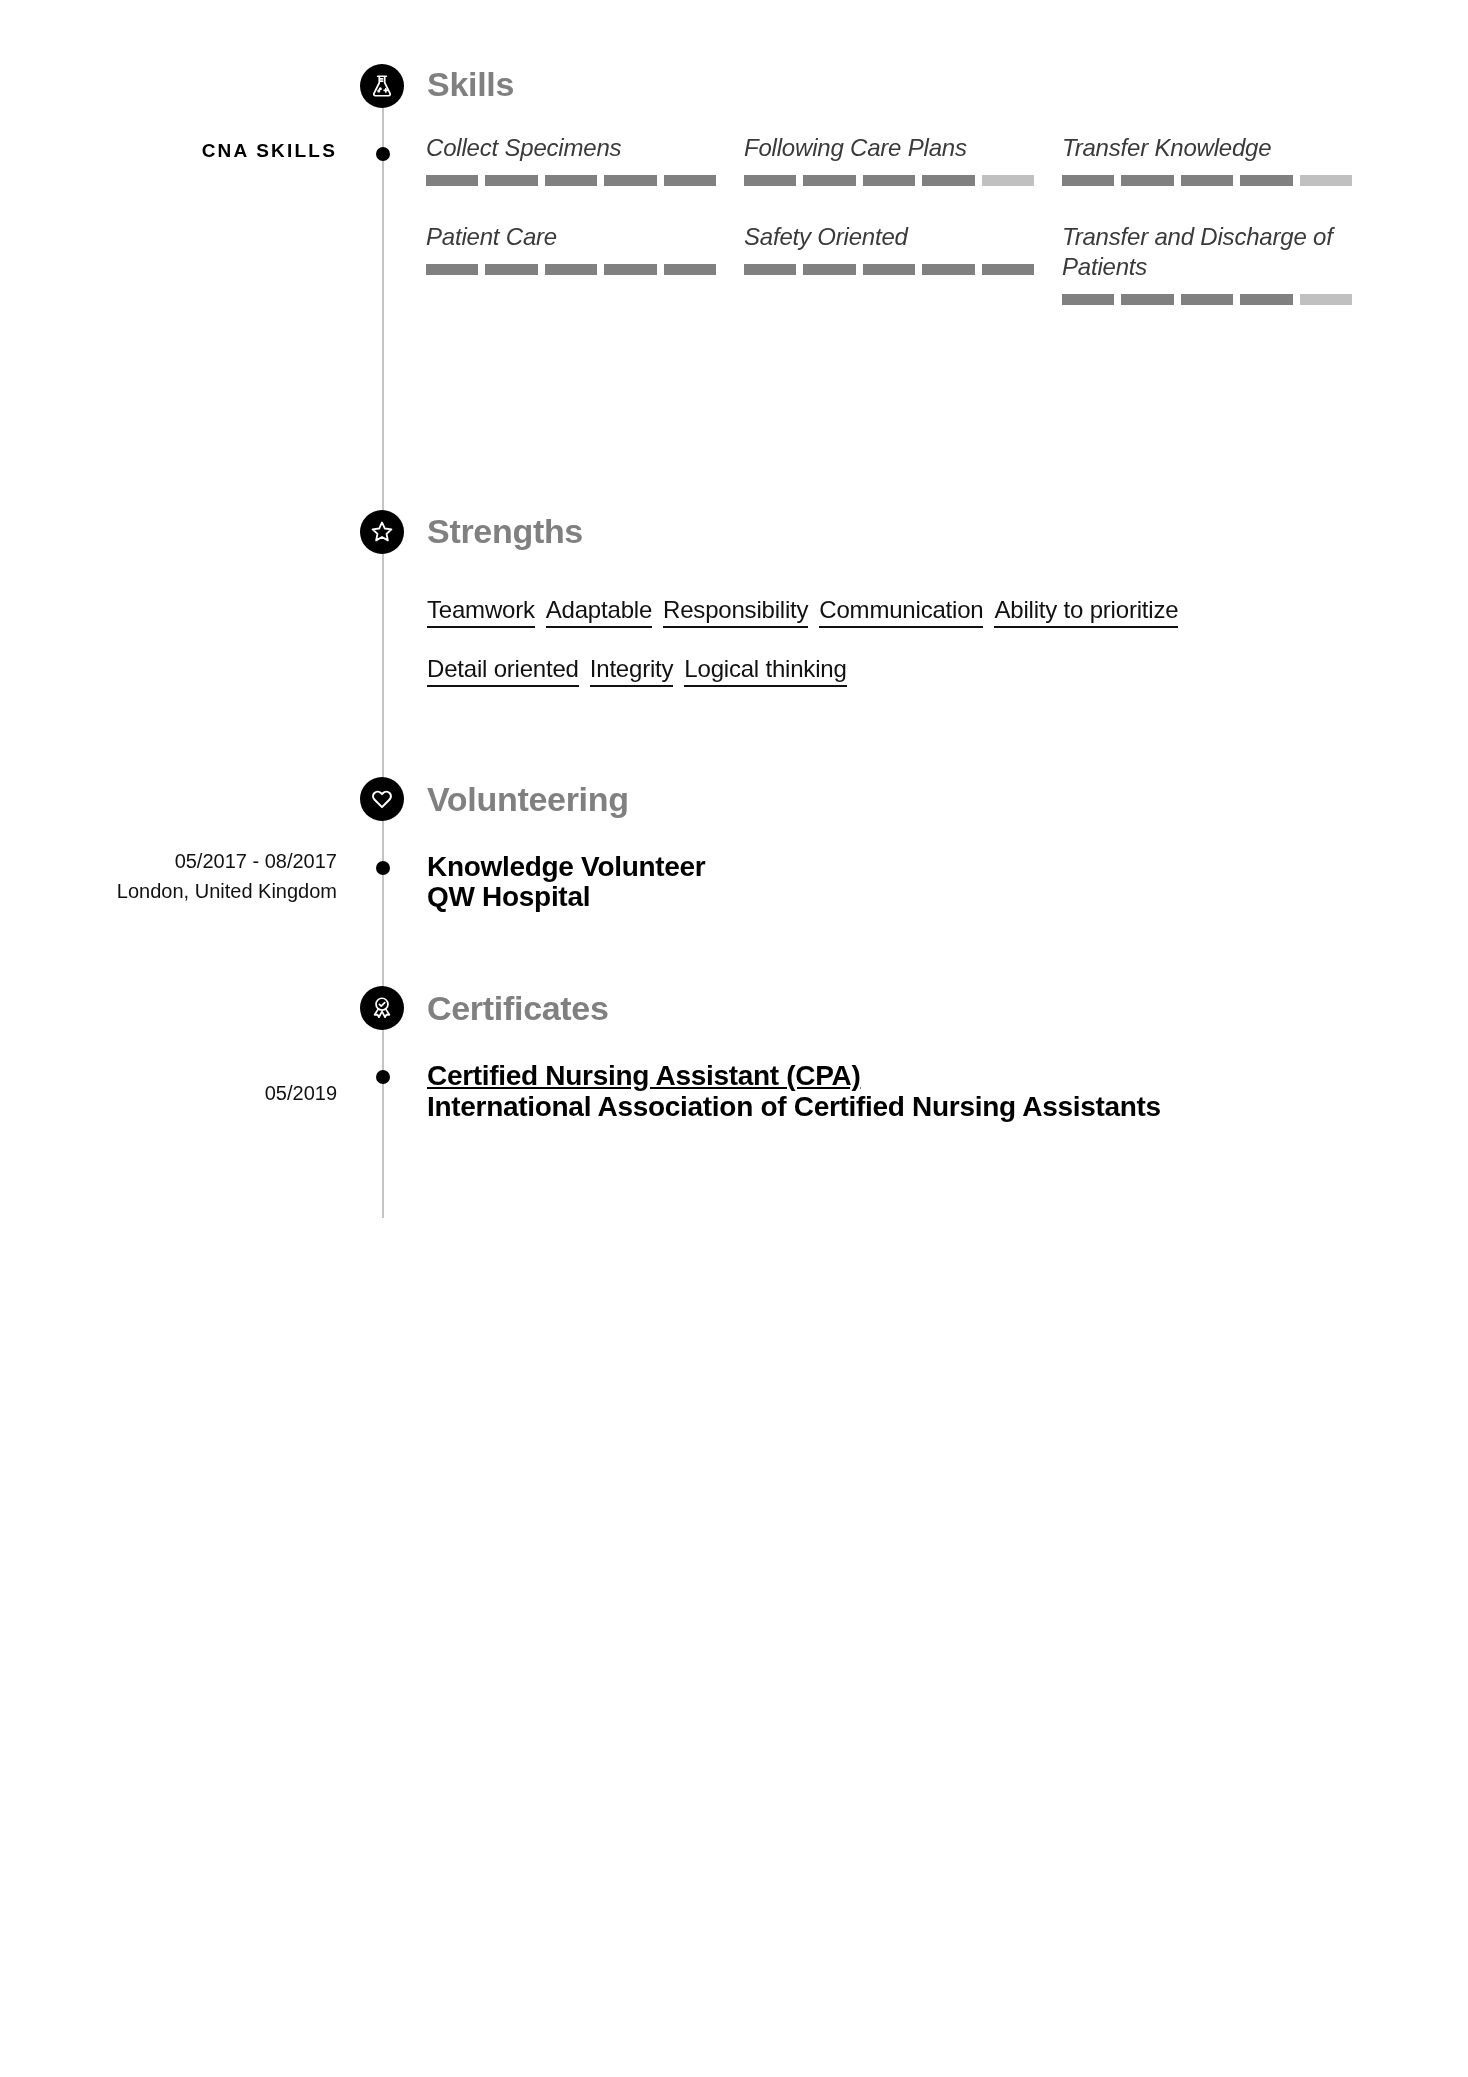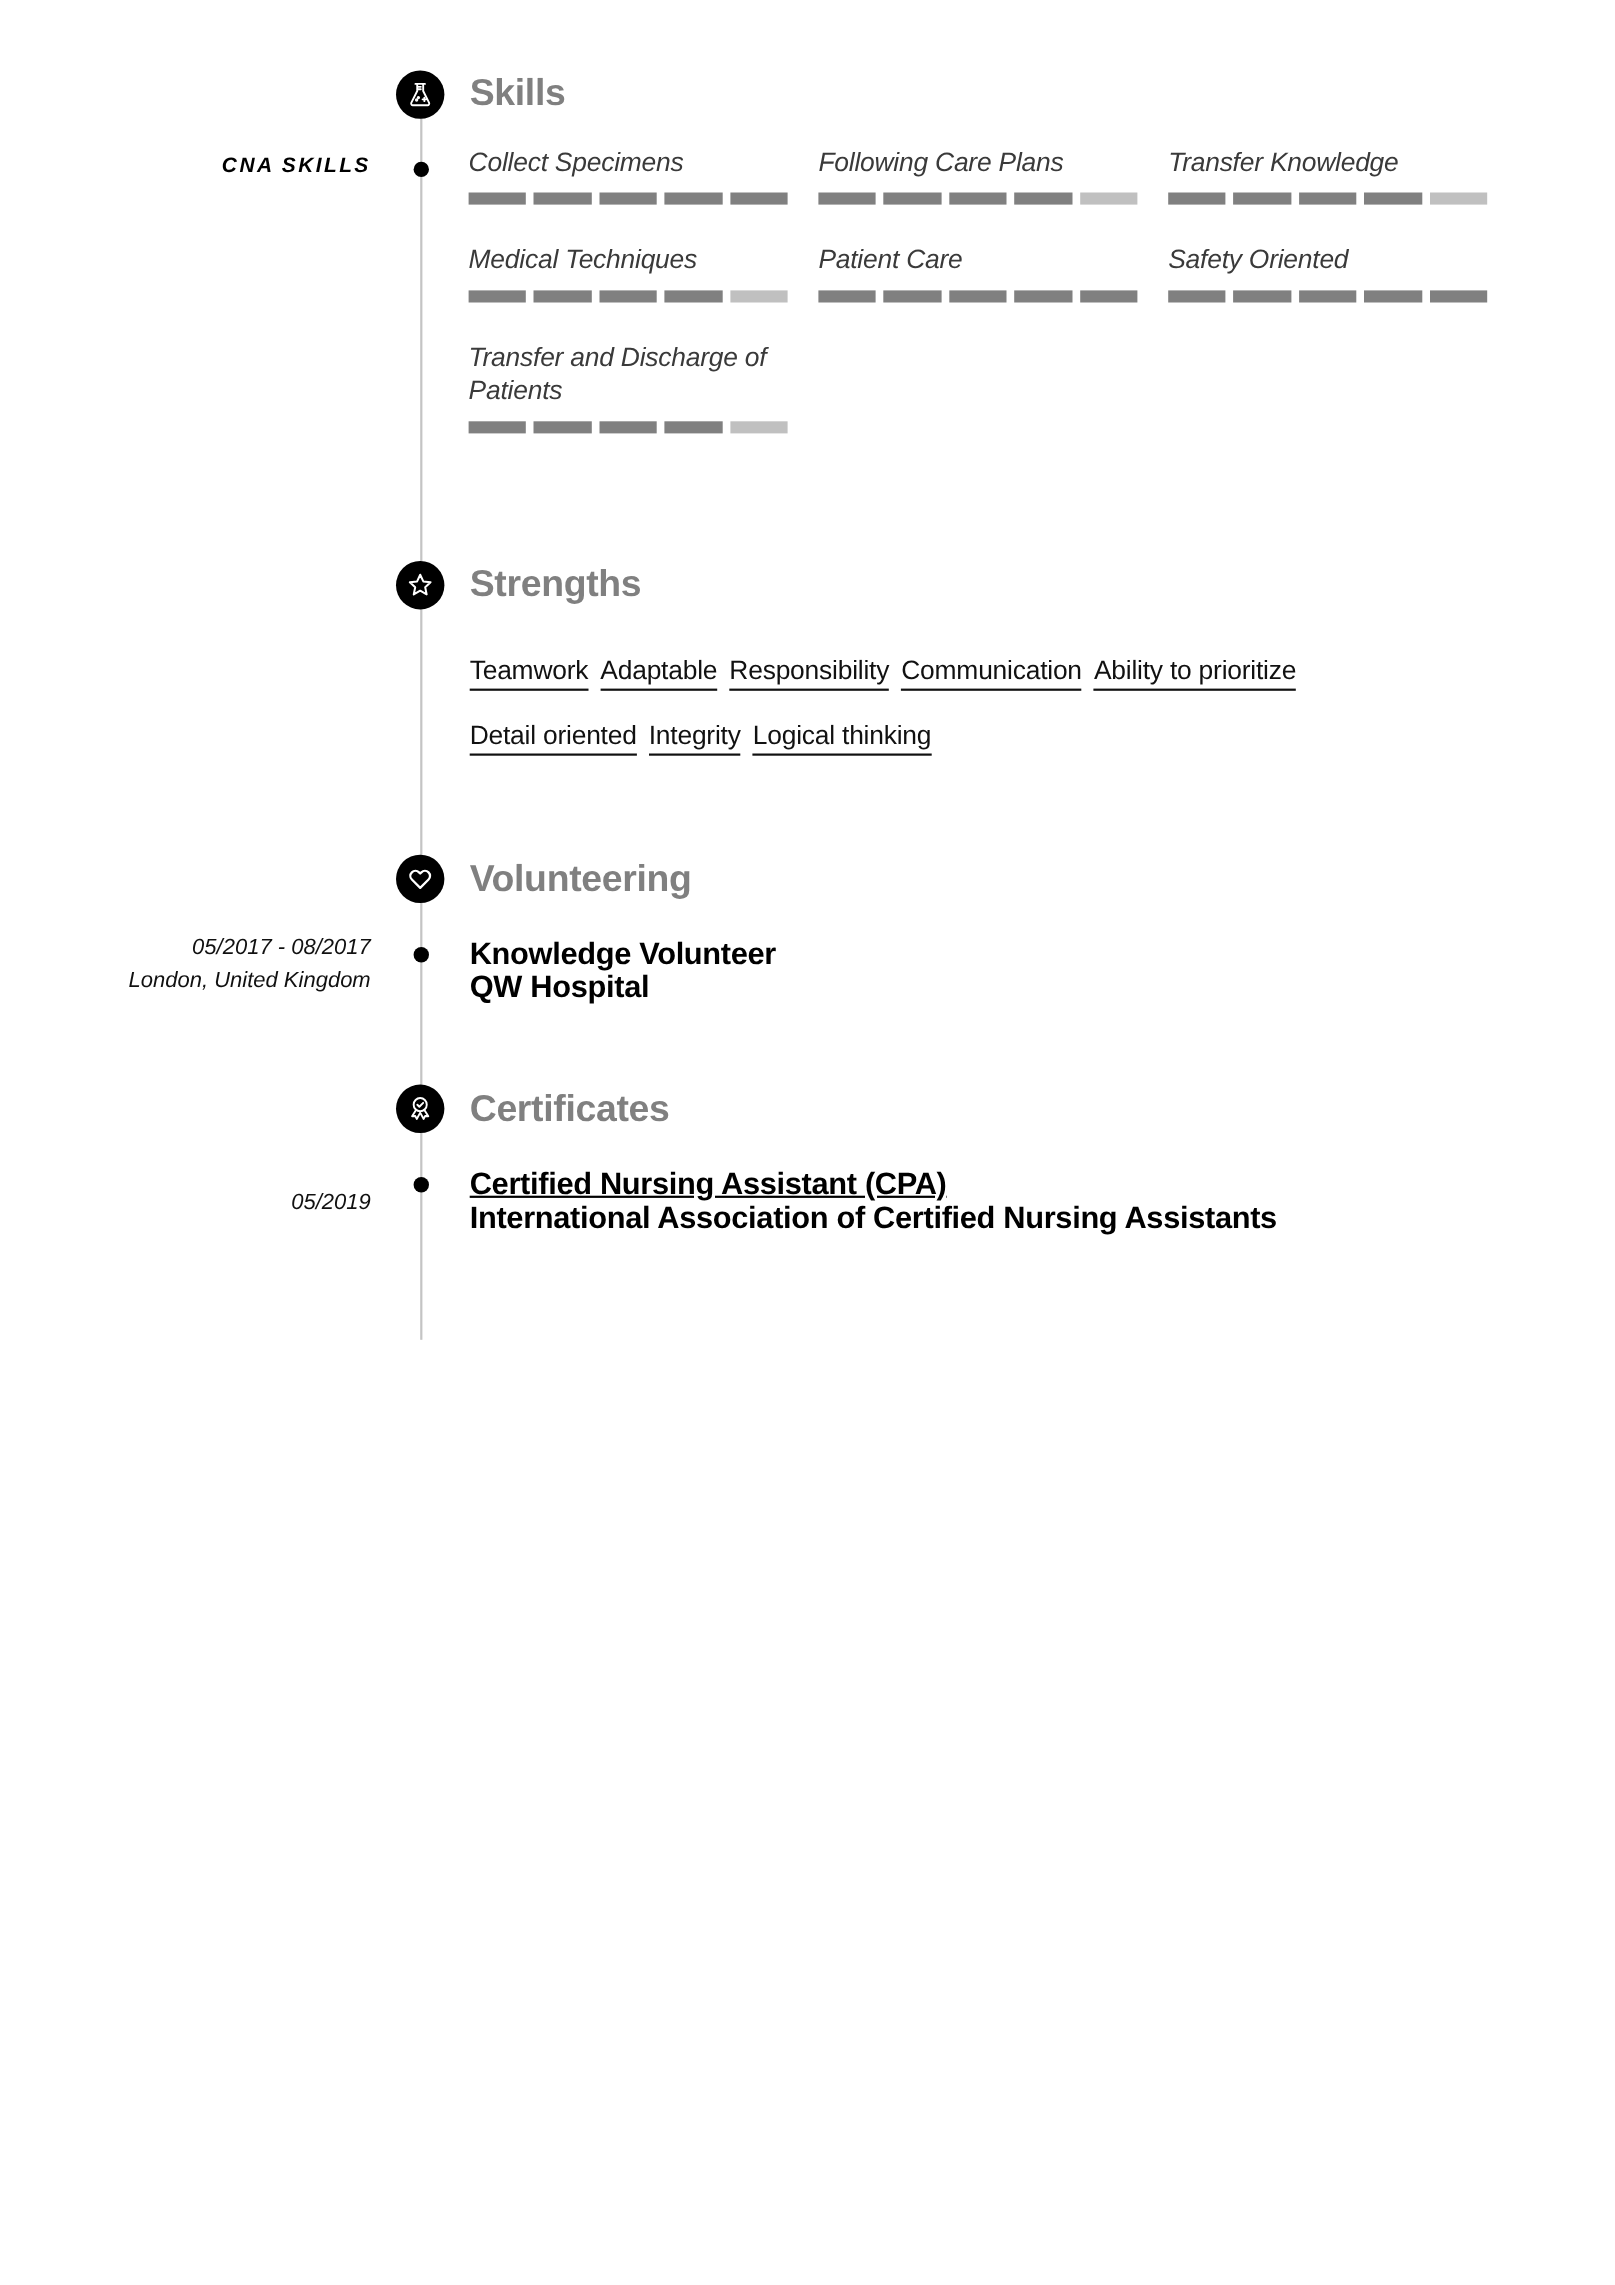--- a/index.html
+++ b/index.html
@@ -18,21 +18,21 @@
     .section-icon svg { width: 26px; height: 26px; }
     .section-title {
       position: absolute; left: 427px; font-weight: bold; font-size: 34px;
       color: #808080; line-height: 40px; letter-spacing: -0.3px;
     }
     .dot {
       position: absolute; left: 376px; width: 14px; height: 14px; border-radius: 50%;
       background: #000;
     }
     .left-label {
-      position: absolute; right: 1131px; text-align: right; white-space: nowrap; font-style: italic;
+      position: absolute; right: 1131px; text-align: right; white-space: nowrap;
     }
     .cna-label {
       font-weight: bold; font-size: 19px; letter-spacing: 2.2px; line-height: 22px;
     }
     .meta-text { font-size: 20px; line-height: 30px; color: #111; }
 
     .skills-grid {
       position: absolute; left: 426px; top: 133px; width: 930px;
       display: grid; grid-template-columns: 291px 291px 291px; column-gap: 27px;
       row-gap: 0;
@@ -102,30 +102,20 @@
       <div class="skill-bar">
           <span></span>
           <span></span>
           <span></span>
           <span></span>
           <span class="off"></span>
         </div>
     </div>
     <div class="skill">
       <span class="skill-name">Transfer Knowledge</span>
-      <div class="skill-bar">
-          <span></span>
-          <span></span>
-          <span></span>
-          <span></span>
-          <span class="off"></span>
-        </div>
-    </div>
-    <div class="skill">
-      <span class="skill-name">Medical Techniques</span>
       <div class="skill-bar">
           <span></span>
           <span></span>
           <span></span>
           <span></span>
           <span class="off"></span>
         </div>
     </div>
     <div class="skill">
       <span class="skill-name">Patient Care</span>

